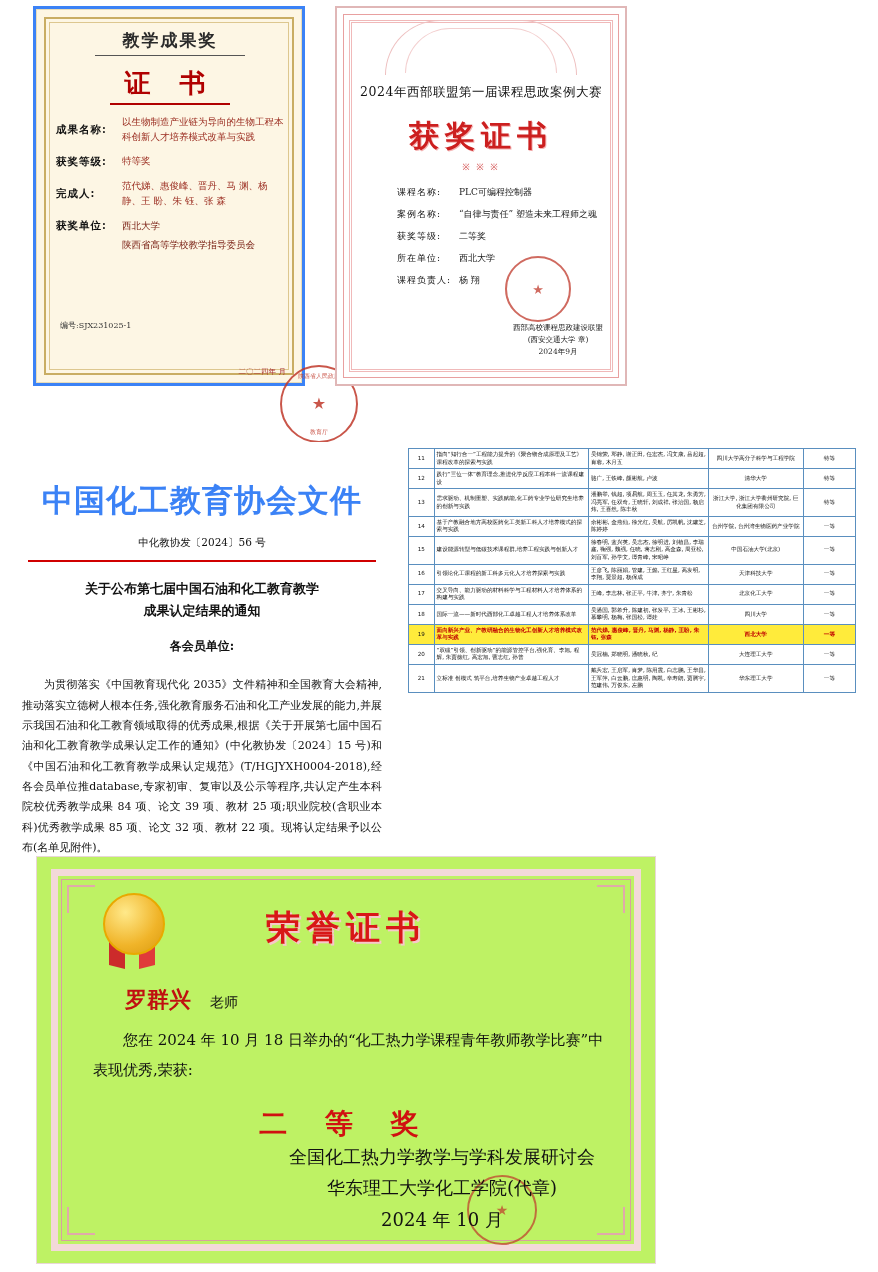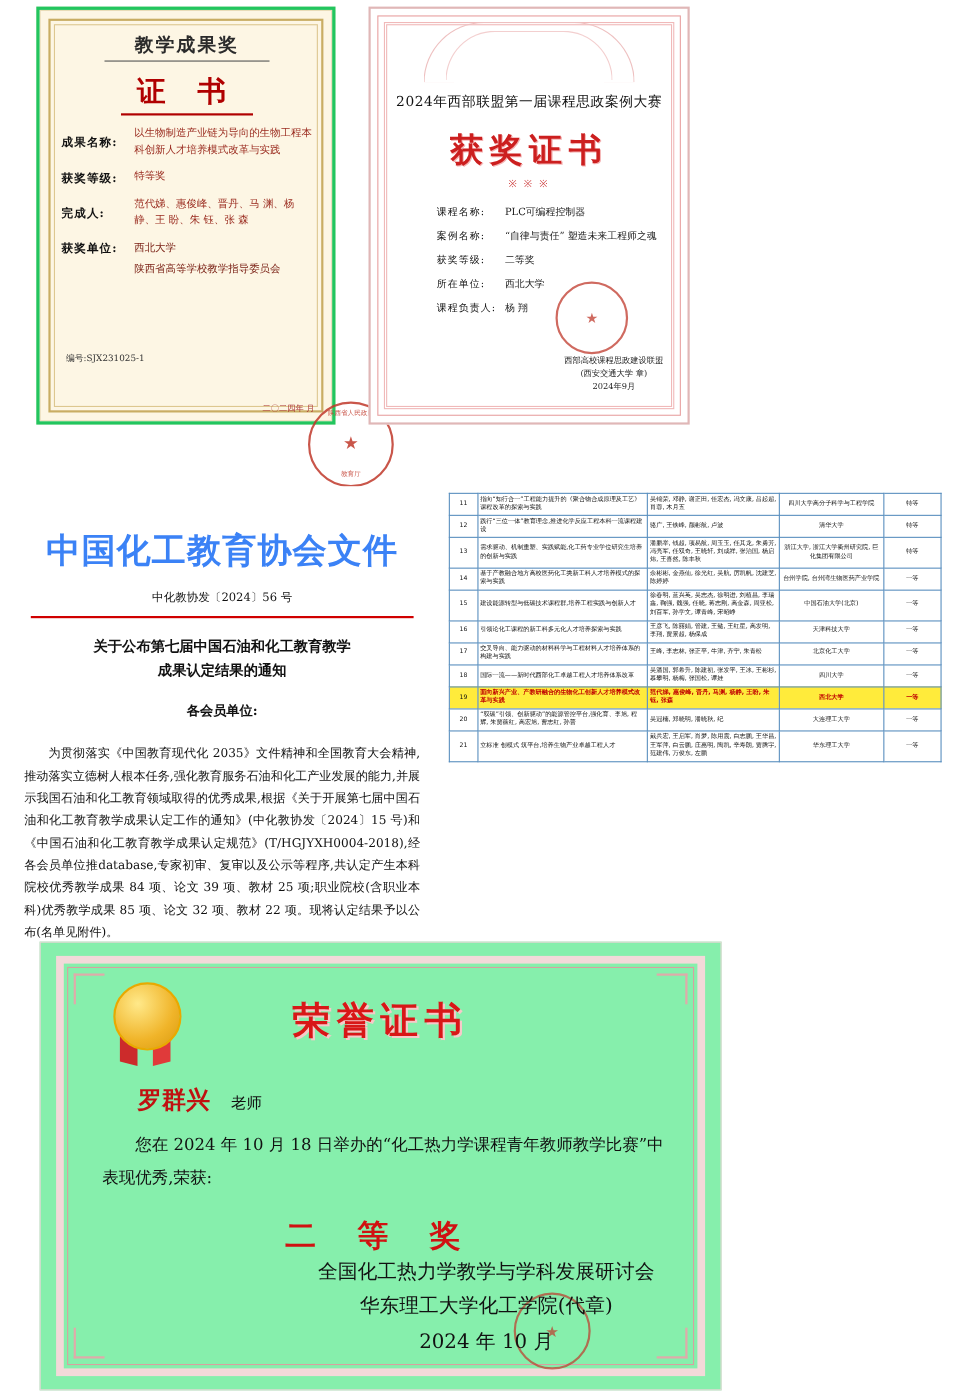--- a/index.html
+++ b/index.html
@@ -20,21 +20,21 @@
 
   
   .row1 { position: absolute; left: 0; top: 0; width: 878px; height: 400px; }
 
   
   .certA {
     position: absolute;
     left: 33px; top: 6px;
     width: 272px; height: 380px;
     background: #fdf6e4;
-    border: 3px solid #22c55e;
+    border: 3px solid #3b82f6;
     box-sizing: border-box;
     box-shadow: 0 0 0 1px #e8dcb8 inset;
   }
   .certA .frame {
     position: absolute; left: 8px; top: 8px; right: 8px; bottom: 8px;
     border: 2px solid #c9ad63;
     box-sizing: border-box;
   }
   .certA .frame:after {
     content: "";
@@ -232,21 +232,21 @@
   table.awards tr.hl td { background: #ffeb3b; }
   table.awards tr.hl td.name { color: #c00000; font-weight: bold; }
   table.awards tr.hl td.people { color: #c00000; font-weight: bold; }
   table.awards tr.hl td.unit { color: #c00000; font-weight: bold; }
   table.awards tr.hl td.rank { color: #c00000; font-weight: bold; }
 
   
   .row3 { position: absolute; left: 0; top: 846px; width: 878px; height: 426px; }
   .certC {
     position: absolute; left: 36px; top: 10px; width: 620px; height: 408px;
-    background: #86efac;
+    background: #bef264;
     border: 1px solid #e9d7d7;
     box-sizing: border-box;
   }
   .certC .bord1 {
     position: absolute; left: 14px; top: 12px; right: 14px; bottom: 12px;
     border: 7px solid #f3d9d9;
     box-sizing: border-box;
   }
   .certC .bord2 {
     position: absolute; left: 24px; top: 22px; right: 24px; bottom: 22px;

